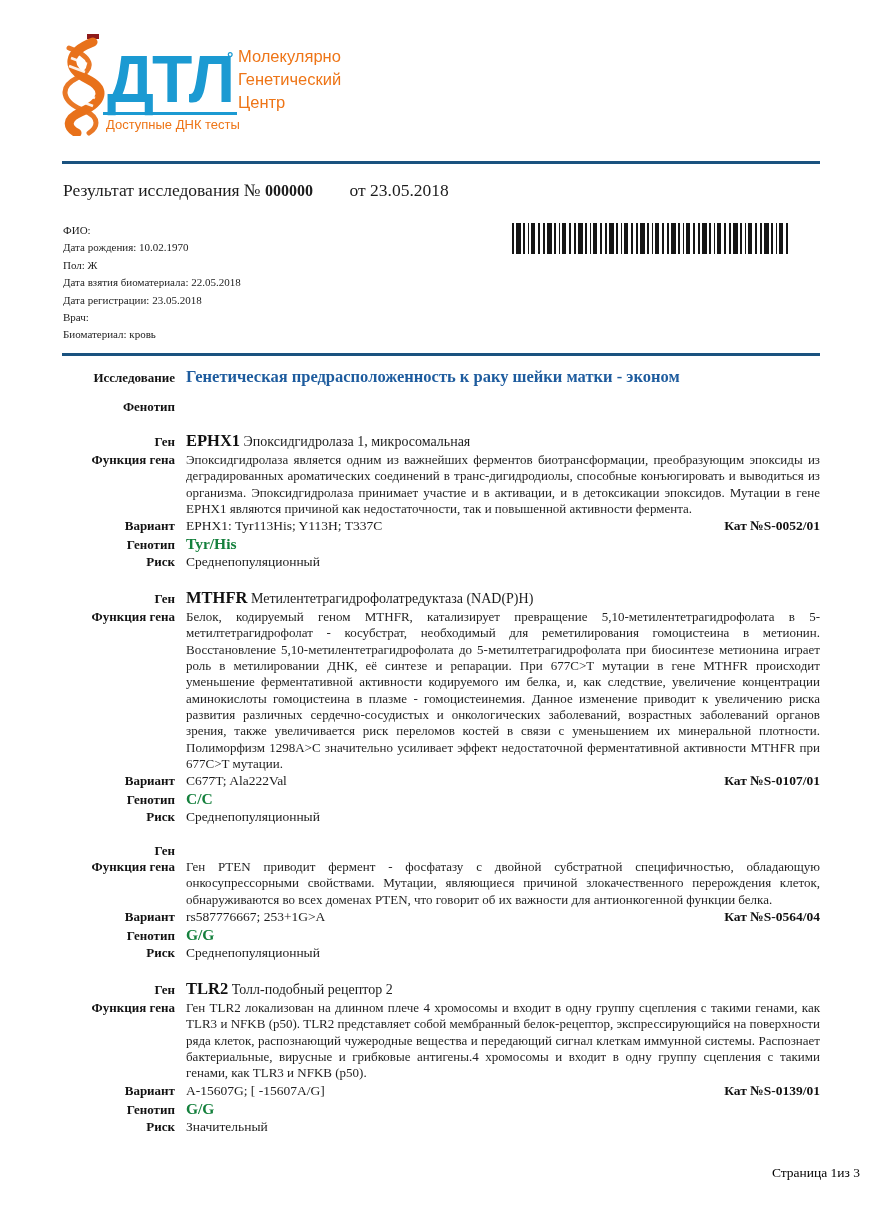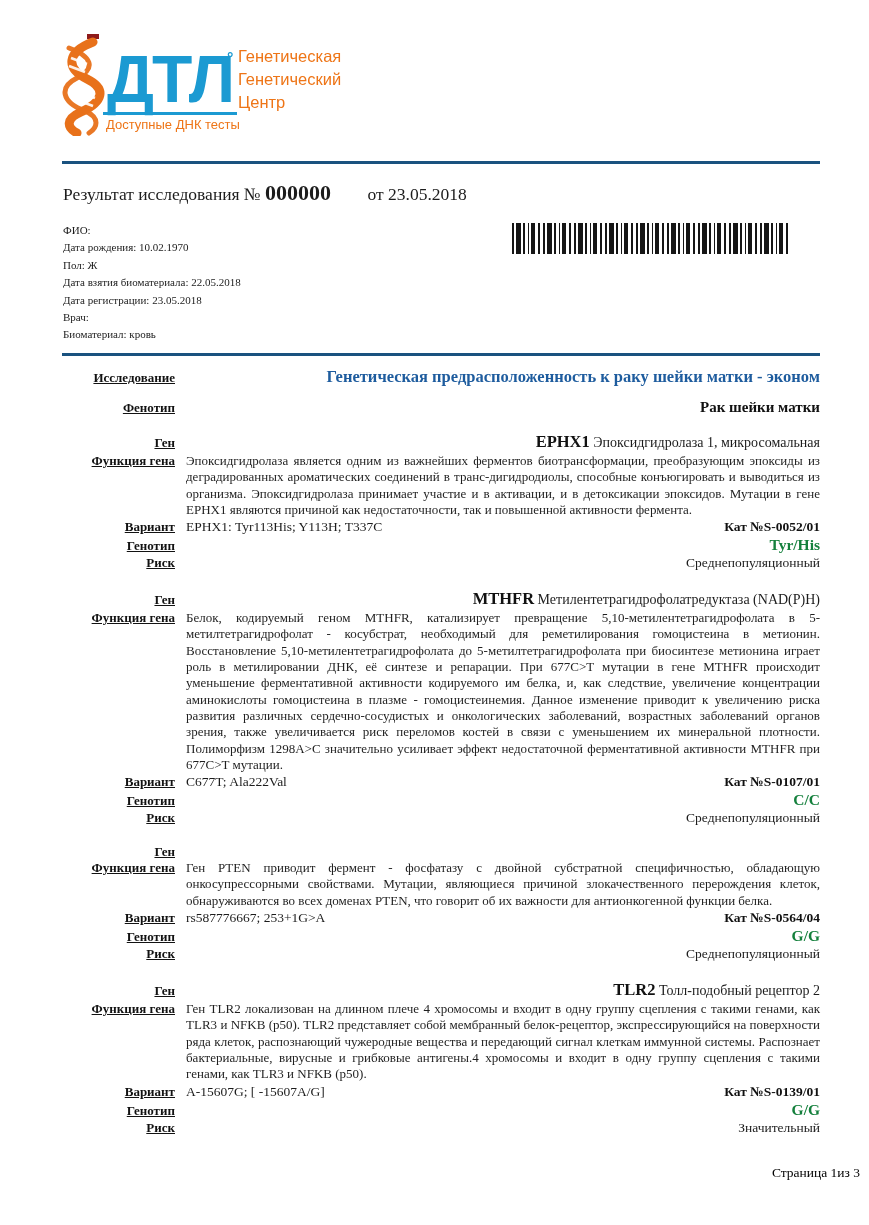--- a/index.html
+++ b/index.html
@@ -19,39 +19,39 @@
   .logo-right{position:absolute;left:183px;top:13px;font-family:"Liberation Sans",sans-serif;
          font-size:16.5px;line-height:1.4;color:#ee7517;white-space:nowrap;}
 
   
   .rule{position:absolute;left:62px;width:758px;height:3px;background:#1a527f;}
   .rule1{top:161px;}
   .rule2{top:353px;}
 
   
   .report-title{position:absolute;left:63px;top:180px;font-size:17.5px;}
-  .report-title b{font-size:22px;}
+  .report-title b{font-size:16px;}
   .report-date{margin-left:32px;}
 
   .patient{position:absolute;left:63px;top:222px;font-size:11px;line-height:17.4px;}
 
   .barcode{position:absolute;left:512px;top:223px;width:278px;height:31px;
     background:repeating-linear-gradient(90deg,
       #161616 0px,#161616 2px,#ffffff 2px,#ffffff 4px,
       #161616 4px,#161616 9px,#ffffff 9px,#ffffff 11px,
       #161616 11px,#161616 13px,#ffffff 13px,#ffffff 16px,
       #161616 16px,#161616 17px,#ffffff 17px,#ffffff 19px,
       #161616 19px,#161616 23px,#ffffff 23px,#ffffff 26px,
       #161616 26px,#161616 28px,#ffffff 28px,#ffffff 31px);}
 
   
   .main{position:absolute;left:62px;top:367px;width:758px;}
   .row{display:flex;align-items:baseline;}
-  .lbl{flex:0 0 113px;text-align:right;font-weight:bold;font-size:13px;color:#121212;text-decoration:underline;}
-  .val{flex:1;margin-left:11px;text-align:right;}
+  .lbl{flex:0 0 113px;text-align:right;font-weight:bold;font-size:13px;color:#121212;}
+  .val{flex:1;margin-left:11px;}
 
   .row-study{margin-bottom:12px;}
   .row-study .val{font-weight:bold;font-size:16.5px;color:#1e5c9e;}
   .row-pheno{margin-bottom:16px;}
   .row-pheno .val{font-weight:bold;font-size:15px;color:#111;}
 
   .gene-section{margin-bottom:18px;}
   .gene-head .val{font-size:14px;line-height:20px;}
   .gene-symbol{font-weight:bold;font-size:16.5px;color:#111;}
   .gene-func .val{font-size:13px;line-height:16.3px;text-align:justify;color:#1f1f1f;}
@@ -78,21 +78,21 @@
         <line x1="12" y1="32" x2="28" y2="38"></line>
         <line x1="22" y1="58" x2="38" y2="64"></line>
         <line x1="20" y1="66" x2="36" y2="72"></line>
       </g>
     </svg>
     <div class="brand">ДТЛ</div>
     <div class="brand-mark">°</div>
     <div class="brand-underline"></div>
     <div class="logo-sub">Доступные ДНК тесты</div>
     <div class="logo-right">
-      <div>Генетическая</div>
+      <div>Молекулярно</div>
       <div>Генетический</div>
       <div>Центр</div>
     </div>
   </div>
 
   <div class="rule rule1"></div>
 
   <div class="report-title">
     <span>Результат исследования №</span>
     <b>000000</b>
@@ -115,21 +115,20 @@
 
   <div class="main">
 
     <div class="row row-study">
       <div class="lbl">Исследование</div>
       <div class="val">Генетическая предрасположенность к раку шейки матки - эконом</div>
     </div>
 
     <div class="row row-pheno">
       <div class="lbl">Фенотип</div>
-      <div class="val">Рак шейки матки</div>
     </div>
 
     <div class="gene-section">
       <div class="row gene-head">
         <div class="lbl">Ген</div>
         <div class="val"><span class="gene-symbol">EPHX1</span> <span>Эпоксидгидролаза 1, микросомальная</span></div>
       </div>
       <div class="row gene-func">
         <div class="lbl">Функция гена</div>
         <div class="val">Эпоксидгидролаза является одним из важнейших ферментов биотрансформации, преобразующим эпоксиды из деградированных ароматических соединений в транс-дигидродиолы, способные конъюгировать и выводиться из организма. Эпоксидгидролаза принимает участие и в активации, и в детоксикации эпоксидов. Мутации в гене EPHX1 являются причиной как недостаточности, так и повышенной активности фермента.</div>

